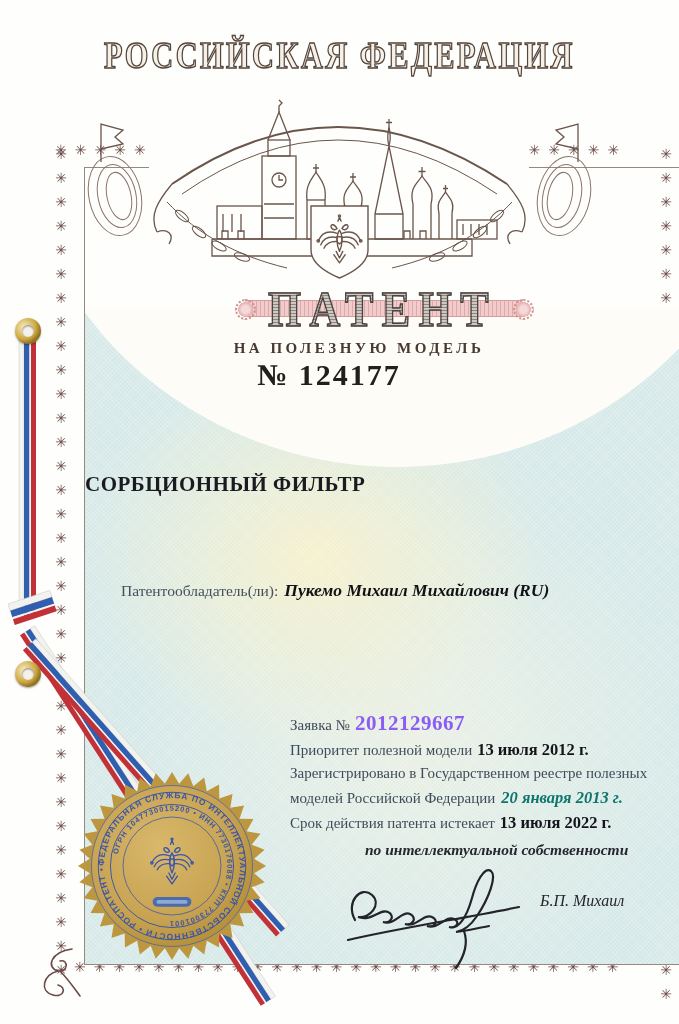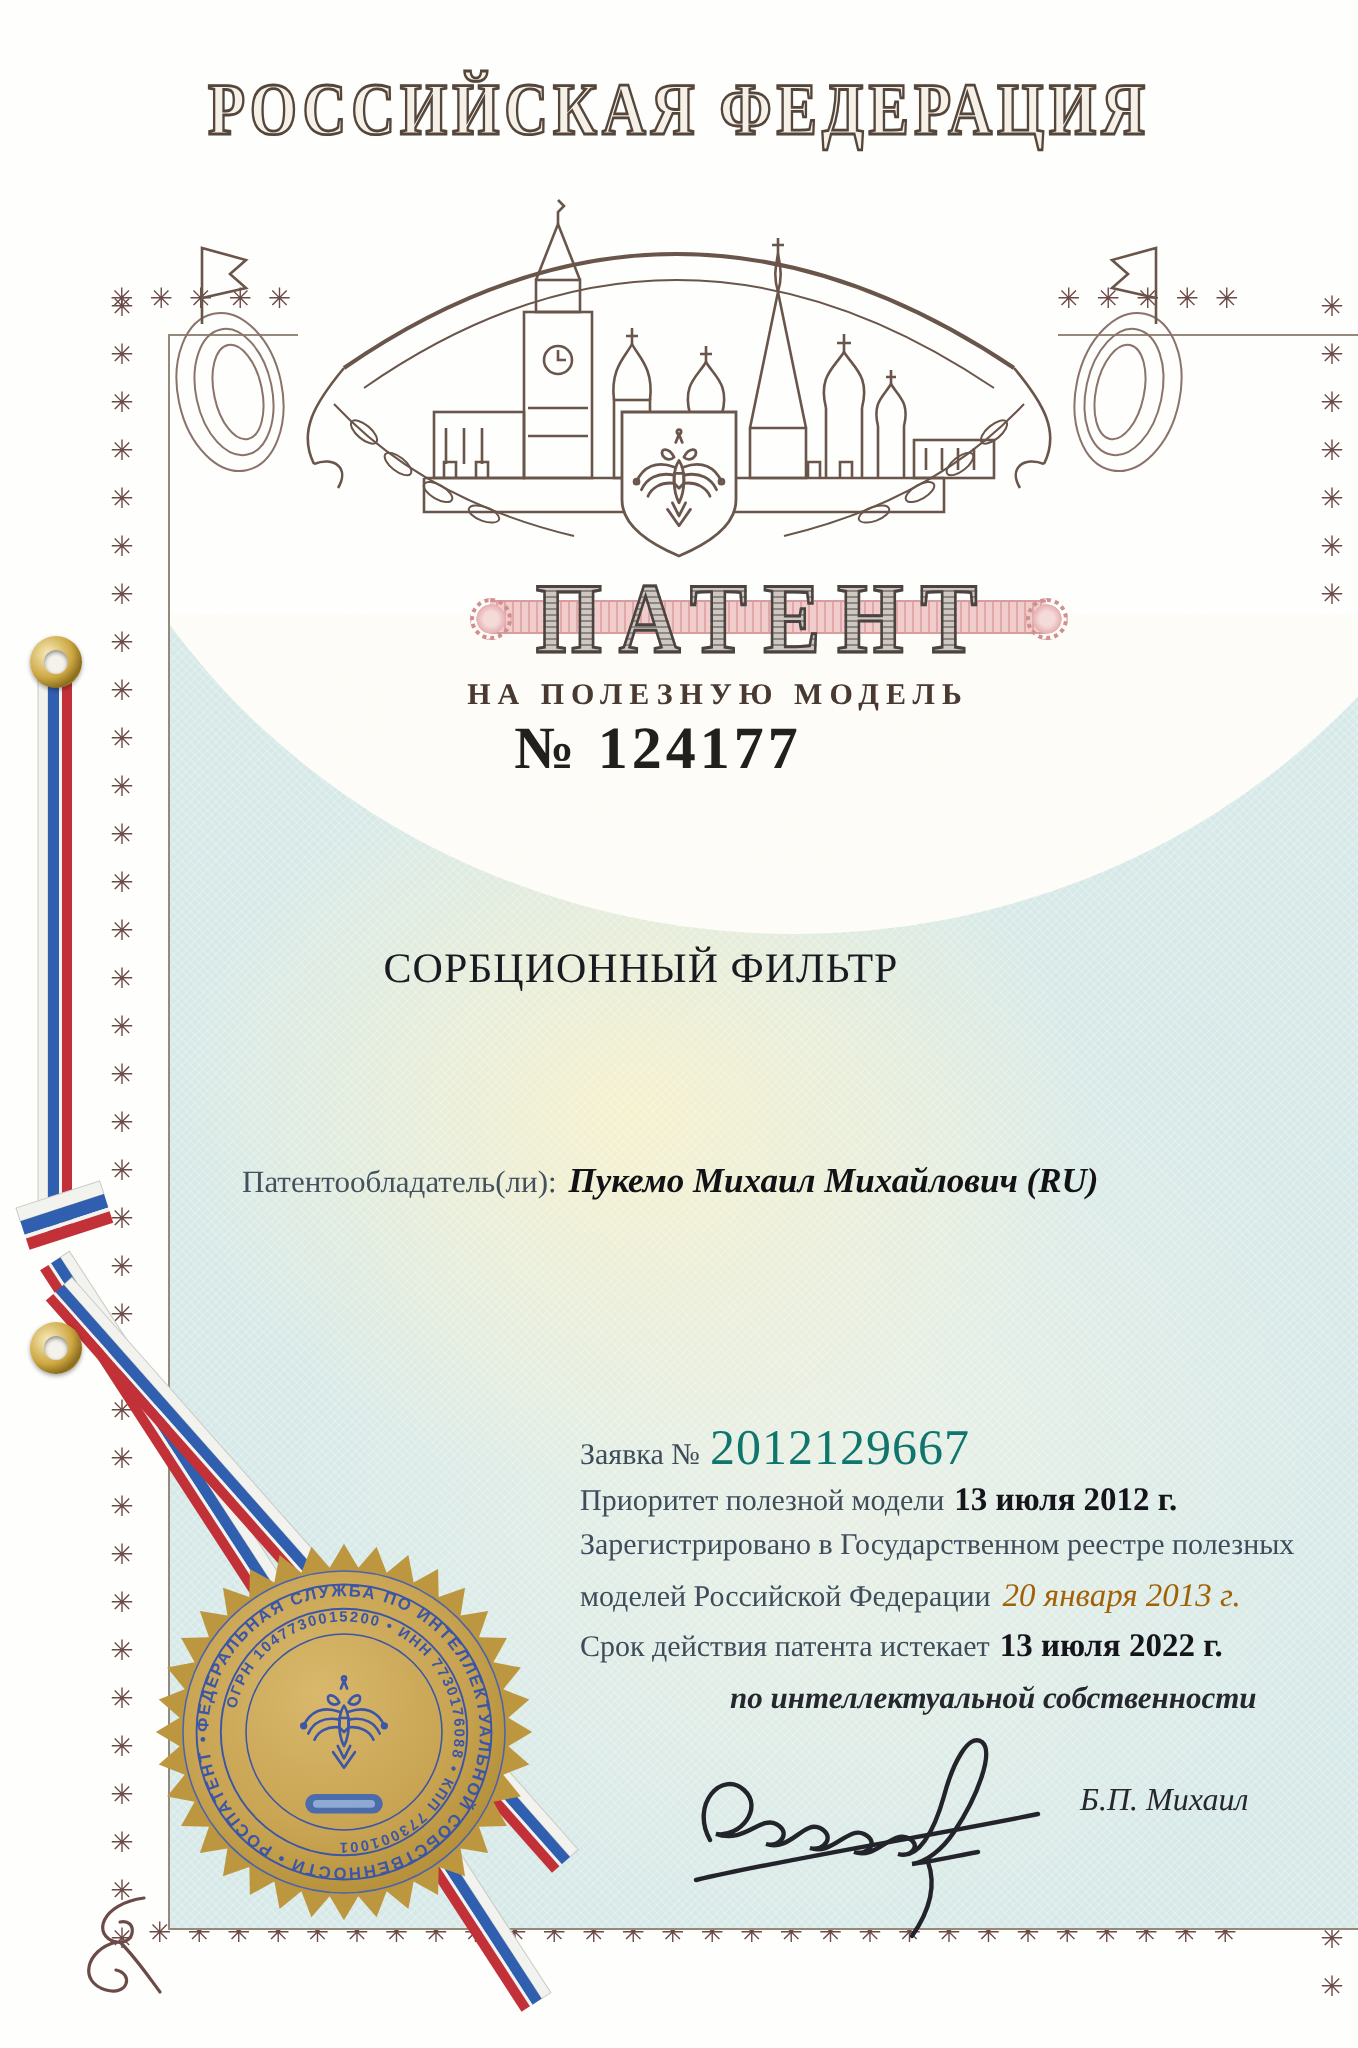--- a/index.html
+++ b/index.html
@@ -43,33 +43,33 @@
   .patent-word{left:0;top:112px;width:595px;text-align:center;font-weight:bold;font-size:50px;
       letter-spacing:10px;z-index:3;transform:scaleX(.85);transform-origin:center;
       background:repeating-linear-gradient(180deg,#8d8680 0 1px,#cfc8c2 1px 3px);
       -webkit-background-clip:text;background-clip:text;color:transparent;
       -webkit-text-stroke:1.5px #4b433f;}
   .patent-sub{left:0;top:172px;width:548px;text-align:center;font-weight:bold;font-size:15px;
       letter-spacing:3.5px;color:#483931;z-index:3;}
   .patent-num{left:0;top:190px;width:488px;text-align:center;font-weight:bold;font-size:30px;
       letter-spacing:2px;color:#22201c;z-index:3;}
 
-  .invention{left:0;top:304px;width:471px;text-align:center;font-weight:normal;font-size:21px;
+  .invention{left:0;top:304px;width:471px;font-weight:bold;font-size:21px;
       letter-spacing:.5px;color:#1a1a22;z-index:3;}
 
   
   .pline{left:36px;z-index:3;font-size:15.5px;color:#44505d;white-space:nowrap;}
   .pline .v{font-weight:bold;font-style:italic;font-size:17.5px;color:#111116;margin-left:6px;}
   .holder{top:412px;} .author{top:453px;}
 
   
   .dline{left:205px;z-index:3;font-size:15px;color:#3e4c5a;white-space:nowrap;}
-  .dline .num{font-weight:normal;font-size:25px;color:#0f766e;margin-left:5px;letter-spacing:.5px;}
+  .dline .num{font-weight:bold;font-size:21px;color:#8b5cf6;margin-left:5px;letter-spacing:.5px;}
   .dline .date{font-weight:bold;font-size:16.5px;color:#14141a;margin-left:5px;}
-  .dline .date-i{font-weight:normal;font-style:italic;font-size:16.5px;color:#a16207;margin-left:6px;}
+  .dline .date-i{font-weight:bold;font-style:italic;font-size:16.5px;color:#0f766e;margin-left:6px;}
   .d1{top:543px;} .d2{top:572px;} .d3{top:597px;} .d4{top:620px;} .d5{top:645px;}
 
   
   .official{left:280px;top:671px;z-index:3;font-style:italic;font-weight:600;font-size:15.5px;
       line-height:21px;color:#26262e;}
   .sig-name{left:455px;top:724px;z-index:3;font-style:italic;font-size:16px;color:#26262e;}
   .sig-svg{left:258px;top:690px;z-index:3;}
 
   
   .ribbon-svg{left:0;top:0;z-index:5;pointer-events:none;}

